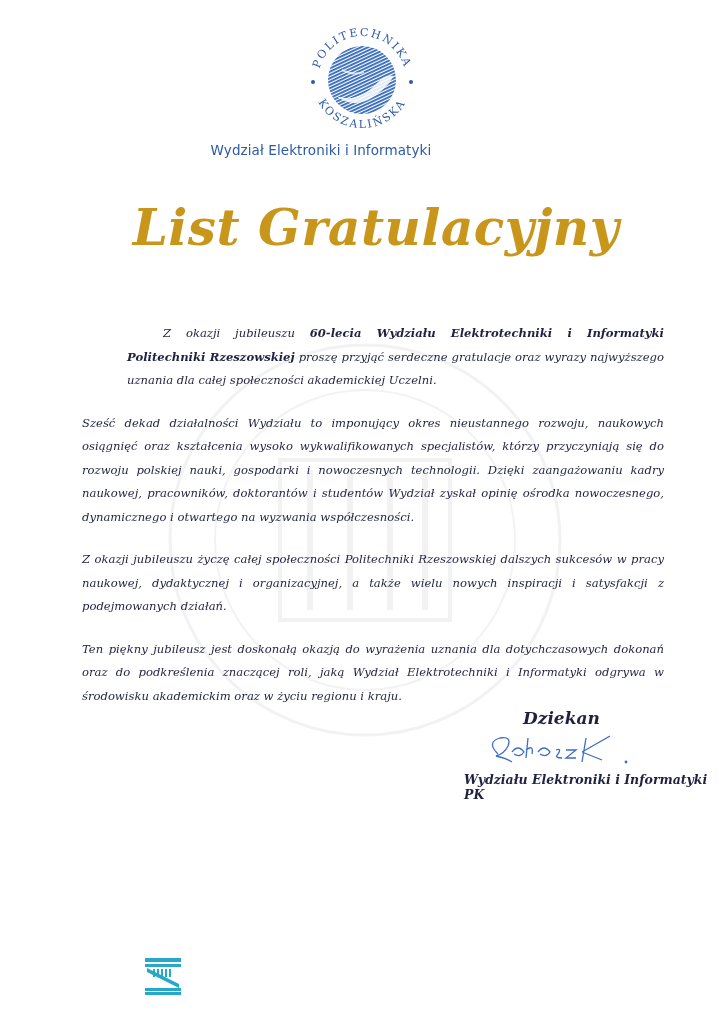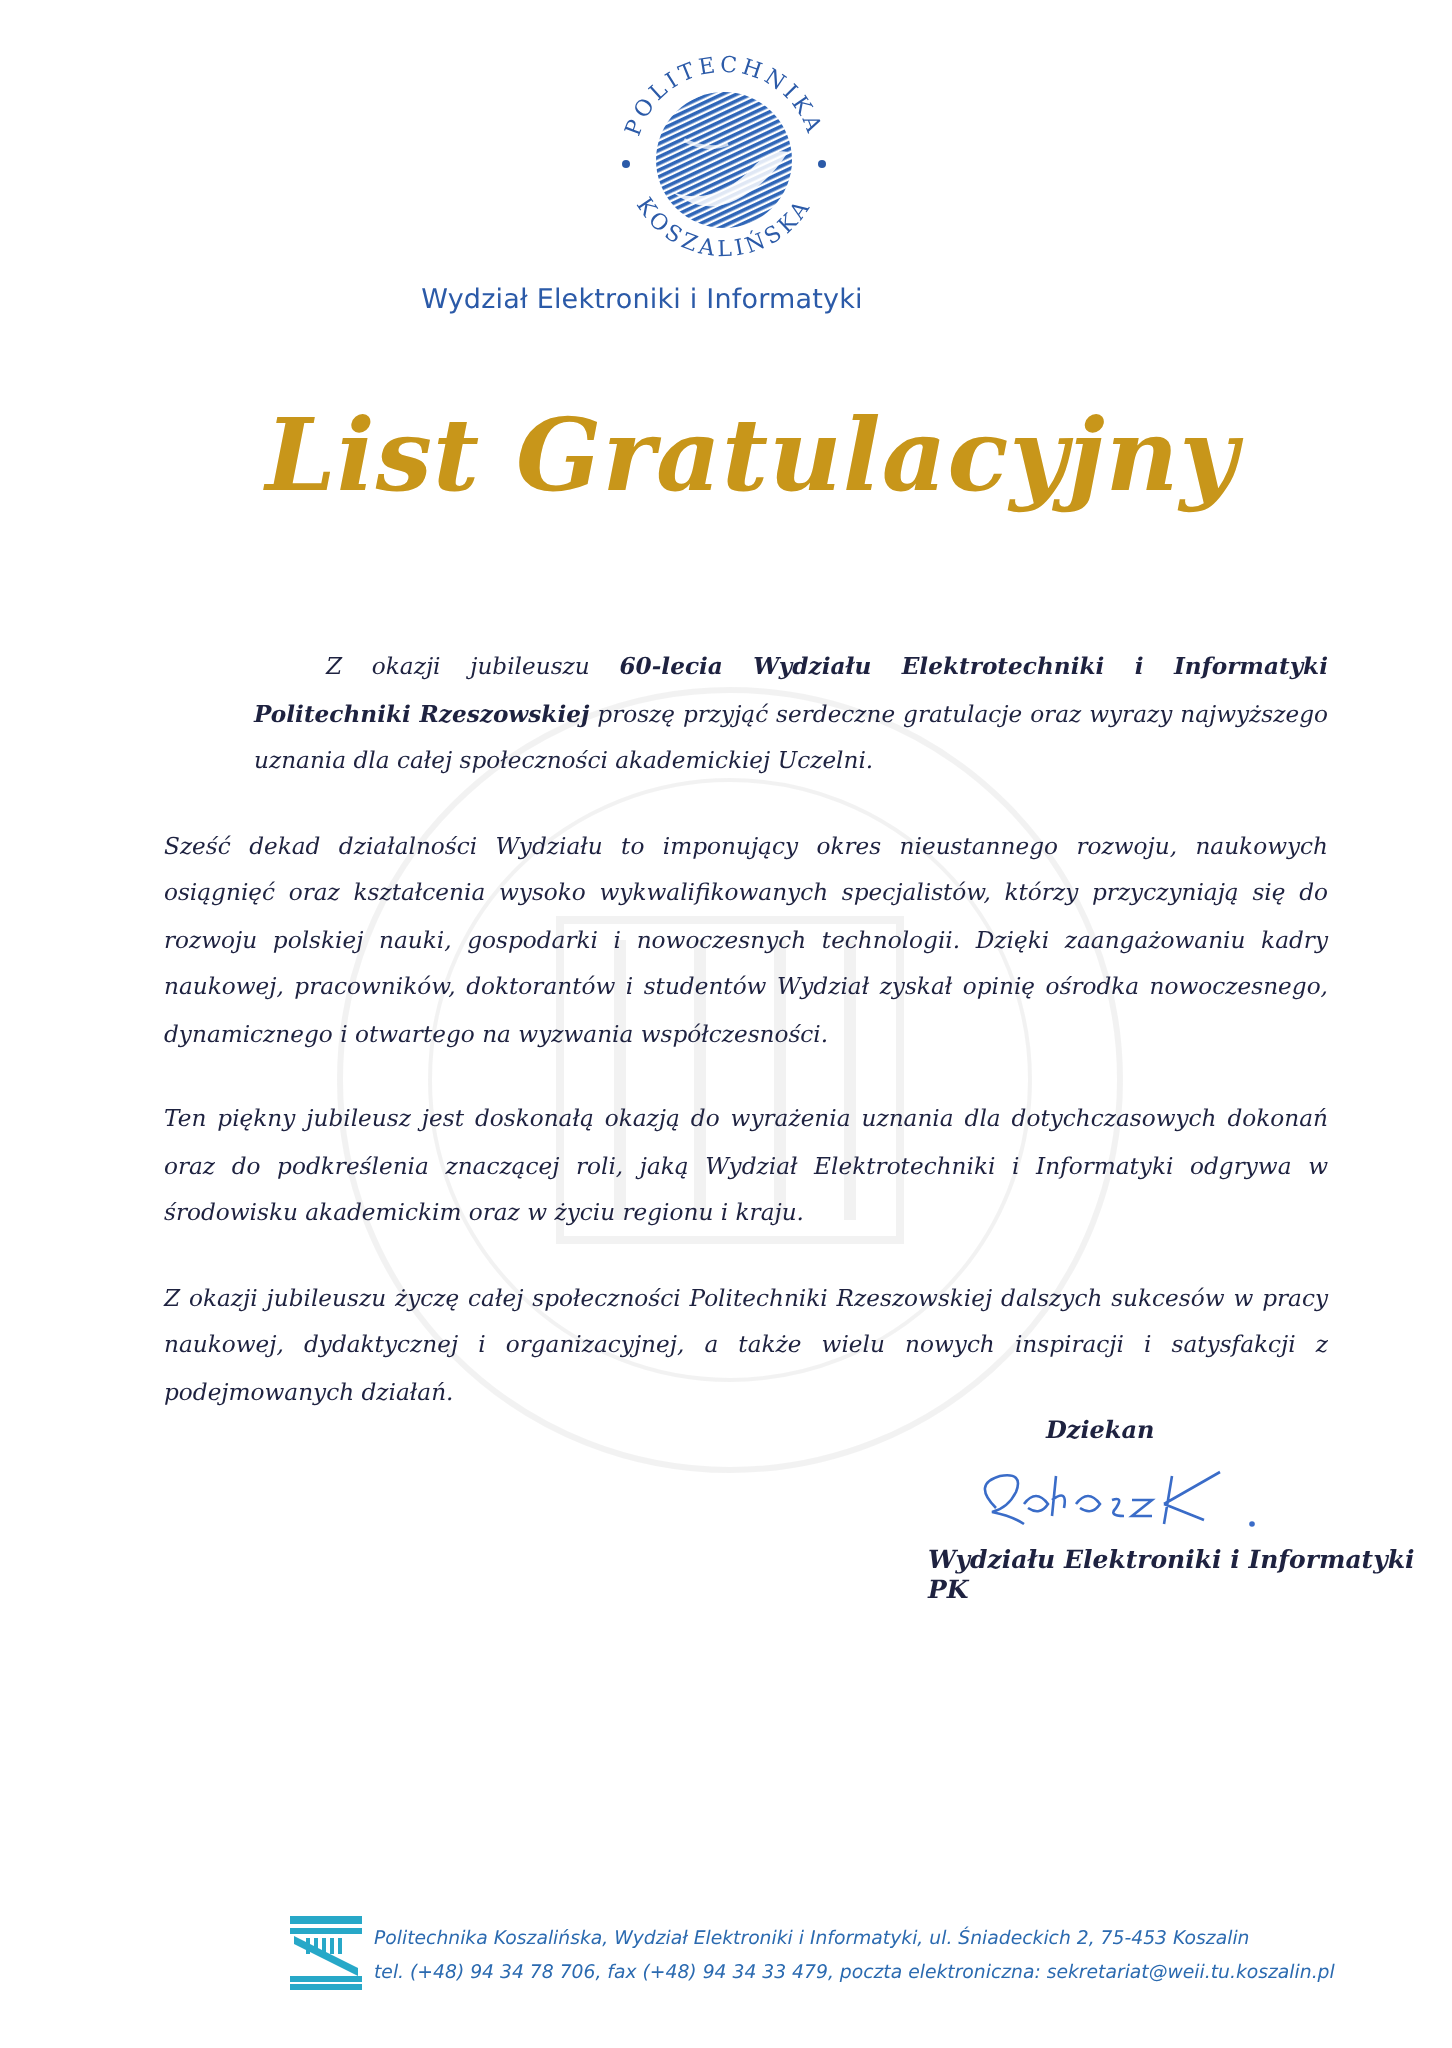--- a/index.html
+++ b/index.html
@@ -14,21 +14,21 @@
     font-family:"DejaVu Serif", serif; font-style:italic; font-weight:bold; font-size:50px; color:#c8961a; letter-spacing:0.5px;padding-left:13px; }
 
   .watermark { position:absolute; left:160px; top:330px; width:410px; height:420px; opacity:0.07; }
 
   .body-text { position:absolute; left:82px; width:582px; top:322px;
     font-family:"DejaVu Serif", serif; font-style:italic; font-size:11.6px; color:#1e2240; line-height:23.5px; }
   .body-text p { margin:0 0 19px 0; text-align:justify; text-align-last:left; }
   .body-text p.indent { text-indent:36px;margin-left:45px; }
   .bold { font-weight:bold; }
 
-  .sig-title { position:absolute; left:523px; top:708px; font-family:"DejaVu Serif", serif; font-style:italic; font-weight:bold; font-size:12px; color:#1e2240; }
+  .sig-title { position:absolute; left:523px; top:708px; font-family:"DejaVu Serif", serif; font-style:italic; font-weight:bold; font-size:17px; color:#1e2240; }
   .signature { position:absolute; left:482px; top:728px; width:160px; height:40px; }
   .sig-org { position:absolute; left:428px; top:772px; font-family:"DejaVu Serif", serif; font-style:italic; font-weight:bold; font-size:12.5px; color:#1e2240;margin-left:36px; }
 
   .footer-logo { position:absolute; left:143px; top:956px; width:40px; height:40px; }
   .footer-text { position:absolute; left:187px; top:961px; font-family:"DejaVu Sans", sans-serif; font-style:italic; font-size:9.4px; color:#2b6ab0; line-height:17px; }
 </style>
 </head>
 <body>
 
 <div class="page">
@@ -64,22 +64,22 @@
     <rect x="120" y="130" width="170" height="160" fill="none" stroke="#555" stroke-width="4"></rect>
     <line x1="150" y1="140" x2="150" y2="280" stroke="#555" stroke-width="6"></line>
     <line x1="190" y1="140" x2="190" y2="280" stroke="#555" stroke-width="6"></line>
     <line x1="230" y1="140" x2="230" y2="280" stroke="#555" stroke-width="6"></line>
     <line x1="265" y1="140" x2="265" y2="280" stroke="#555" stroke-width="6"></line>
   </svg>
 
   <div class="body-text">
     <p class="indent"><span>Z okazji jubileuszu </span><span class="bold">60-lecia Wydziału Elektrotechniki i Informatyki Politechniki Rzeszowskiej</span><span> proszę przyjąć serdeczne gratulacje oraz wyrazy najwyższego uznania dla całej społeczności akademickiej Uczelni.</span></p>
     <p>Sześć dekad działalności Wydziału to imponujący okres nieustannego rozwoju, naukowych osiągnięć oraz kształcenia wysoko wykwalifikowanych specjalistów, którzy przyczyniają się do rozwoju polskiej nauki, gospodarki i nowoczesnych technologii. Dzięki zaangażowaniu kadry naukowej, pracowników, doktorantów i studentów Wydział zyskał opinię ośrodka nowoczesnego, dynamicznego i otwartego na wyzwania współczesności.</p>
+    <p>Z okazji jubileuszu życzę całej społeczności Politechniki Rzeszowskiej dalszych sukcesów w pracy naukowej, dydaktycznej i organizacyjnej, a także wielu nowych inspiracji i satysfakcji z podejmowanych działań.</p>
     <p>Ten piękny jubileusz jest doskonałą okazją do wyrażenia uznania dla dotychczasowych dokonań oraz do podkreślenia znaczącej roli, jaką Wydział Elektrotechniki i Informatyki odgrywa  w środowisku akademickim oraz w życiu regionu i kraju.</p>
-    <p>Z okazji jubileuszu życzę całej społeczności Politechniki Rzeszowskiej dalszych sukcesów w pracy naukowej, dydaktycznej i organizacyjnej, a także wielu nowych inspiracji i satysfakcji z podejmowanych działań.</p>
   </div>
 
   <div class="sig-title">Dziekan</div>
   <svg class="signature" viewBox="0 0 160 40">
     <path d="M 16 26 Q 4 14 18 10 Q 30 8 26 18 Q 22 26 14 28 Q 24 30 30 34 M 30 24 Q 36 16 42 24 Q 38 30 32 26 M 46 10 L 44 30 M 44 22 Q 52 16 50 26 M 56 24 Q 62 16 68 24 Q 64 30 58 26 M 74 22 Q 80 20 76 26 Q 72 30 80 30 M 84 22 L 94 22 L 84 30 L 94 30 M 104 10 L 100 34 M 100 24 L 128 8 M 100 24 L 120 32" fill="none" stroke="#3a6cc8" stroke-width="1.3"></path>
     <circle cx="144" cy="34" r="1.4" fill="#3a6cc8"></circle>
   </svg>
   <div class="sig-org">Wydziału Elektroniki i Informatyki PK</div>
 
   <svg class="footer-logo" viewBox="0 0 40 40">
@@ -89,18 +89,14 @@
       <rect x="10" y="13" width="2" height="8"></rect>
         <rect x="14" y="13" width="2" height="8"></rect>
       <rect x="18" y="13" width="2" height="8"></rect>
         <rect x="22" y="13" width="2" height="8"></rect>
       <rect x="26" y="13" width="2" height="8"></rect>
     </g>
     <polygon points="4,12 36,28 36,32 4,16" fill="#27a8c8"></polygon>
     <rect x="2" y="32" width="36" height="3" fill="#27a8c8"></rect>
     <rect x="2" y="36" width="36" height="3" fill="#27a8c8"></rect>
   </svg>
-  <div class="footer-text">
-    <div>Politechnika Koszalińska, Wydział Elektroniki i Informatyki, ul. Śniadeckich 2, 75-453 Koszalin</div>
-    <div>tel. (+48) 94 34 78 706, fax (+48) 94 34 33 479,  poczta elektroniczna: sekretariat@weii.tu.koszalin.pl</div>
-  </div>
 
 </div>
 
 </body></html>

